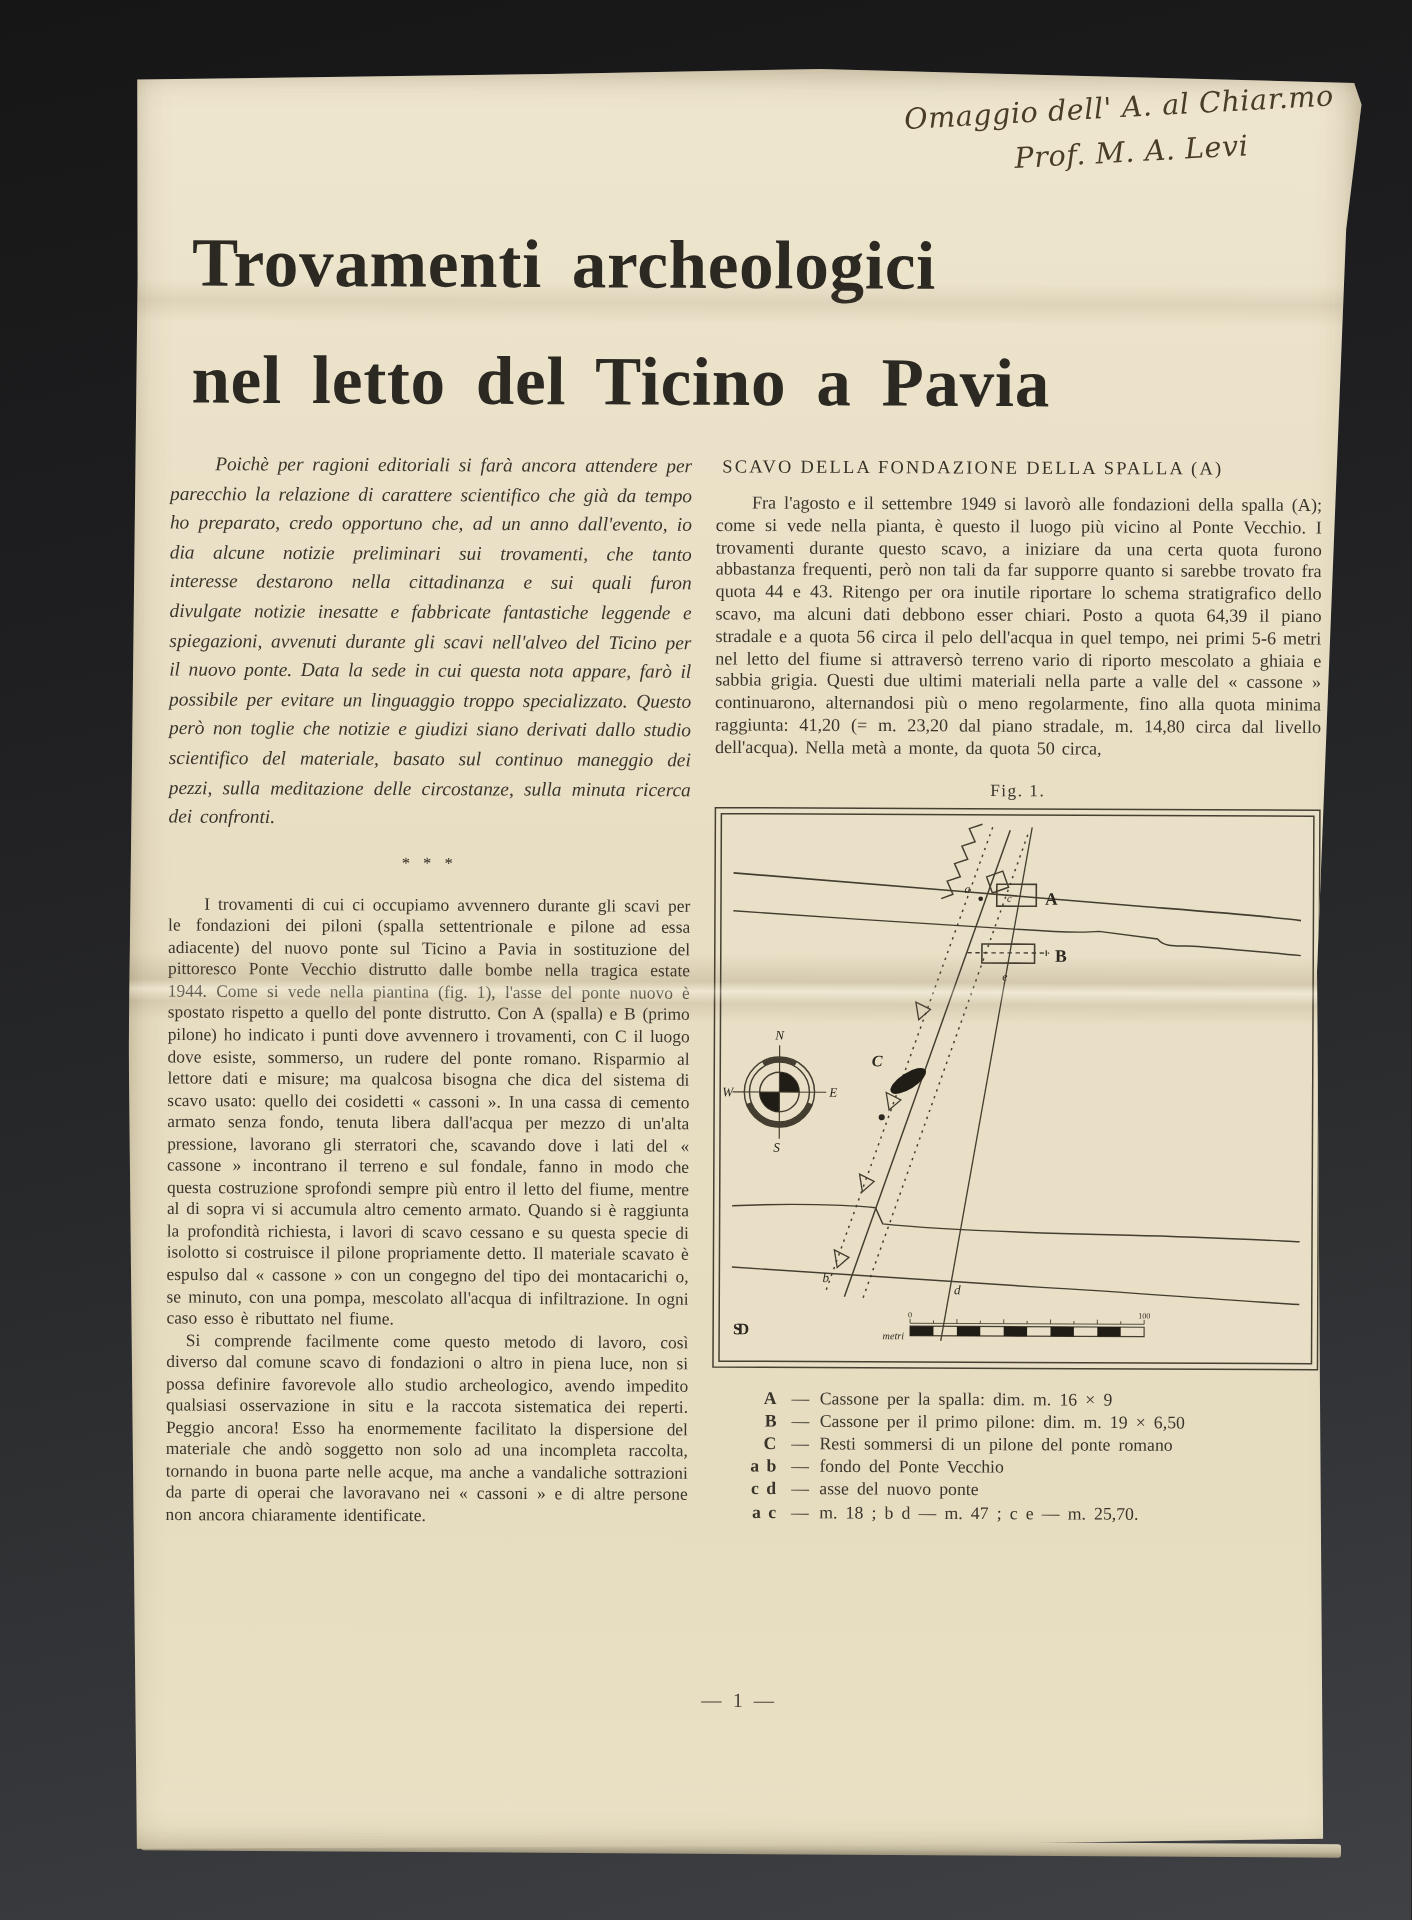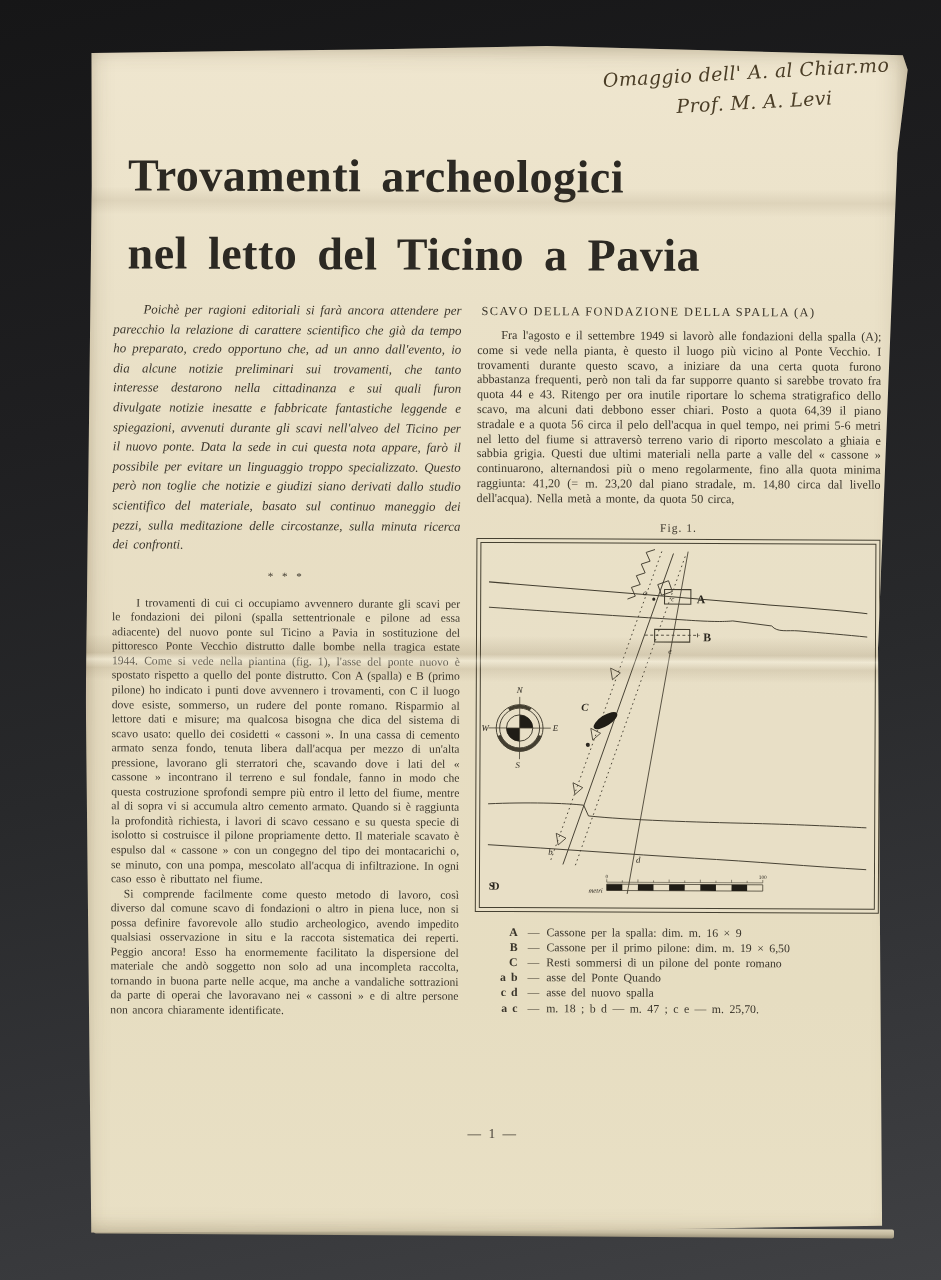--- a/index.html
+++ b/index.html
@@ -187,26 +187,26 @@
               <span class="legend-text">Cassone per il primo pilone: dim. m. 19 × 6,50</span>
             </div>
             <div class="legend-row">
               <span class="legend-key">C</span>
               <span class="legend-dash">—</span>
               <span class="legend-text">Resti sommersi di un pilone del ponte romano</span>
             </div>
             <div class="legend-row">
               <span class="legend-key">a b</span>
               <span class="legend-dash">—</span>
-              <span class="legend-text">asse del Ponte Quando</span>
+              <span class="legend-text">fondo del Ponte Vecchio</span>
             </div>
             <div class="legend-row">
               <span class="legend-key">c d</span>
               <span class="legend-dash">—</span>
-              <span class="legend-text">asse del nuovo spalla</span>
+              <span class="legend-text">asse del nuovo ponte</span>
             </div>
             <div class="legend-row">
               <span class="legend-key">a c</span>
               <span class="legend-dash">—</span>
               <span class="legend-text">m. 18 ;  b d — m. 47 ;  c e — m. 25,70.</span>
             </div>
           </div>
         </div>
       </div>
     </div>

